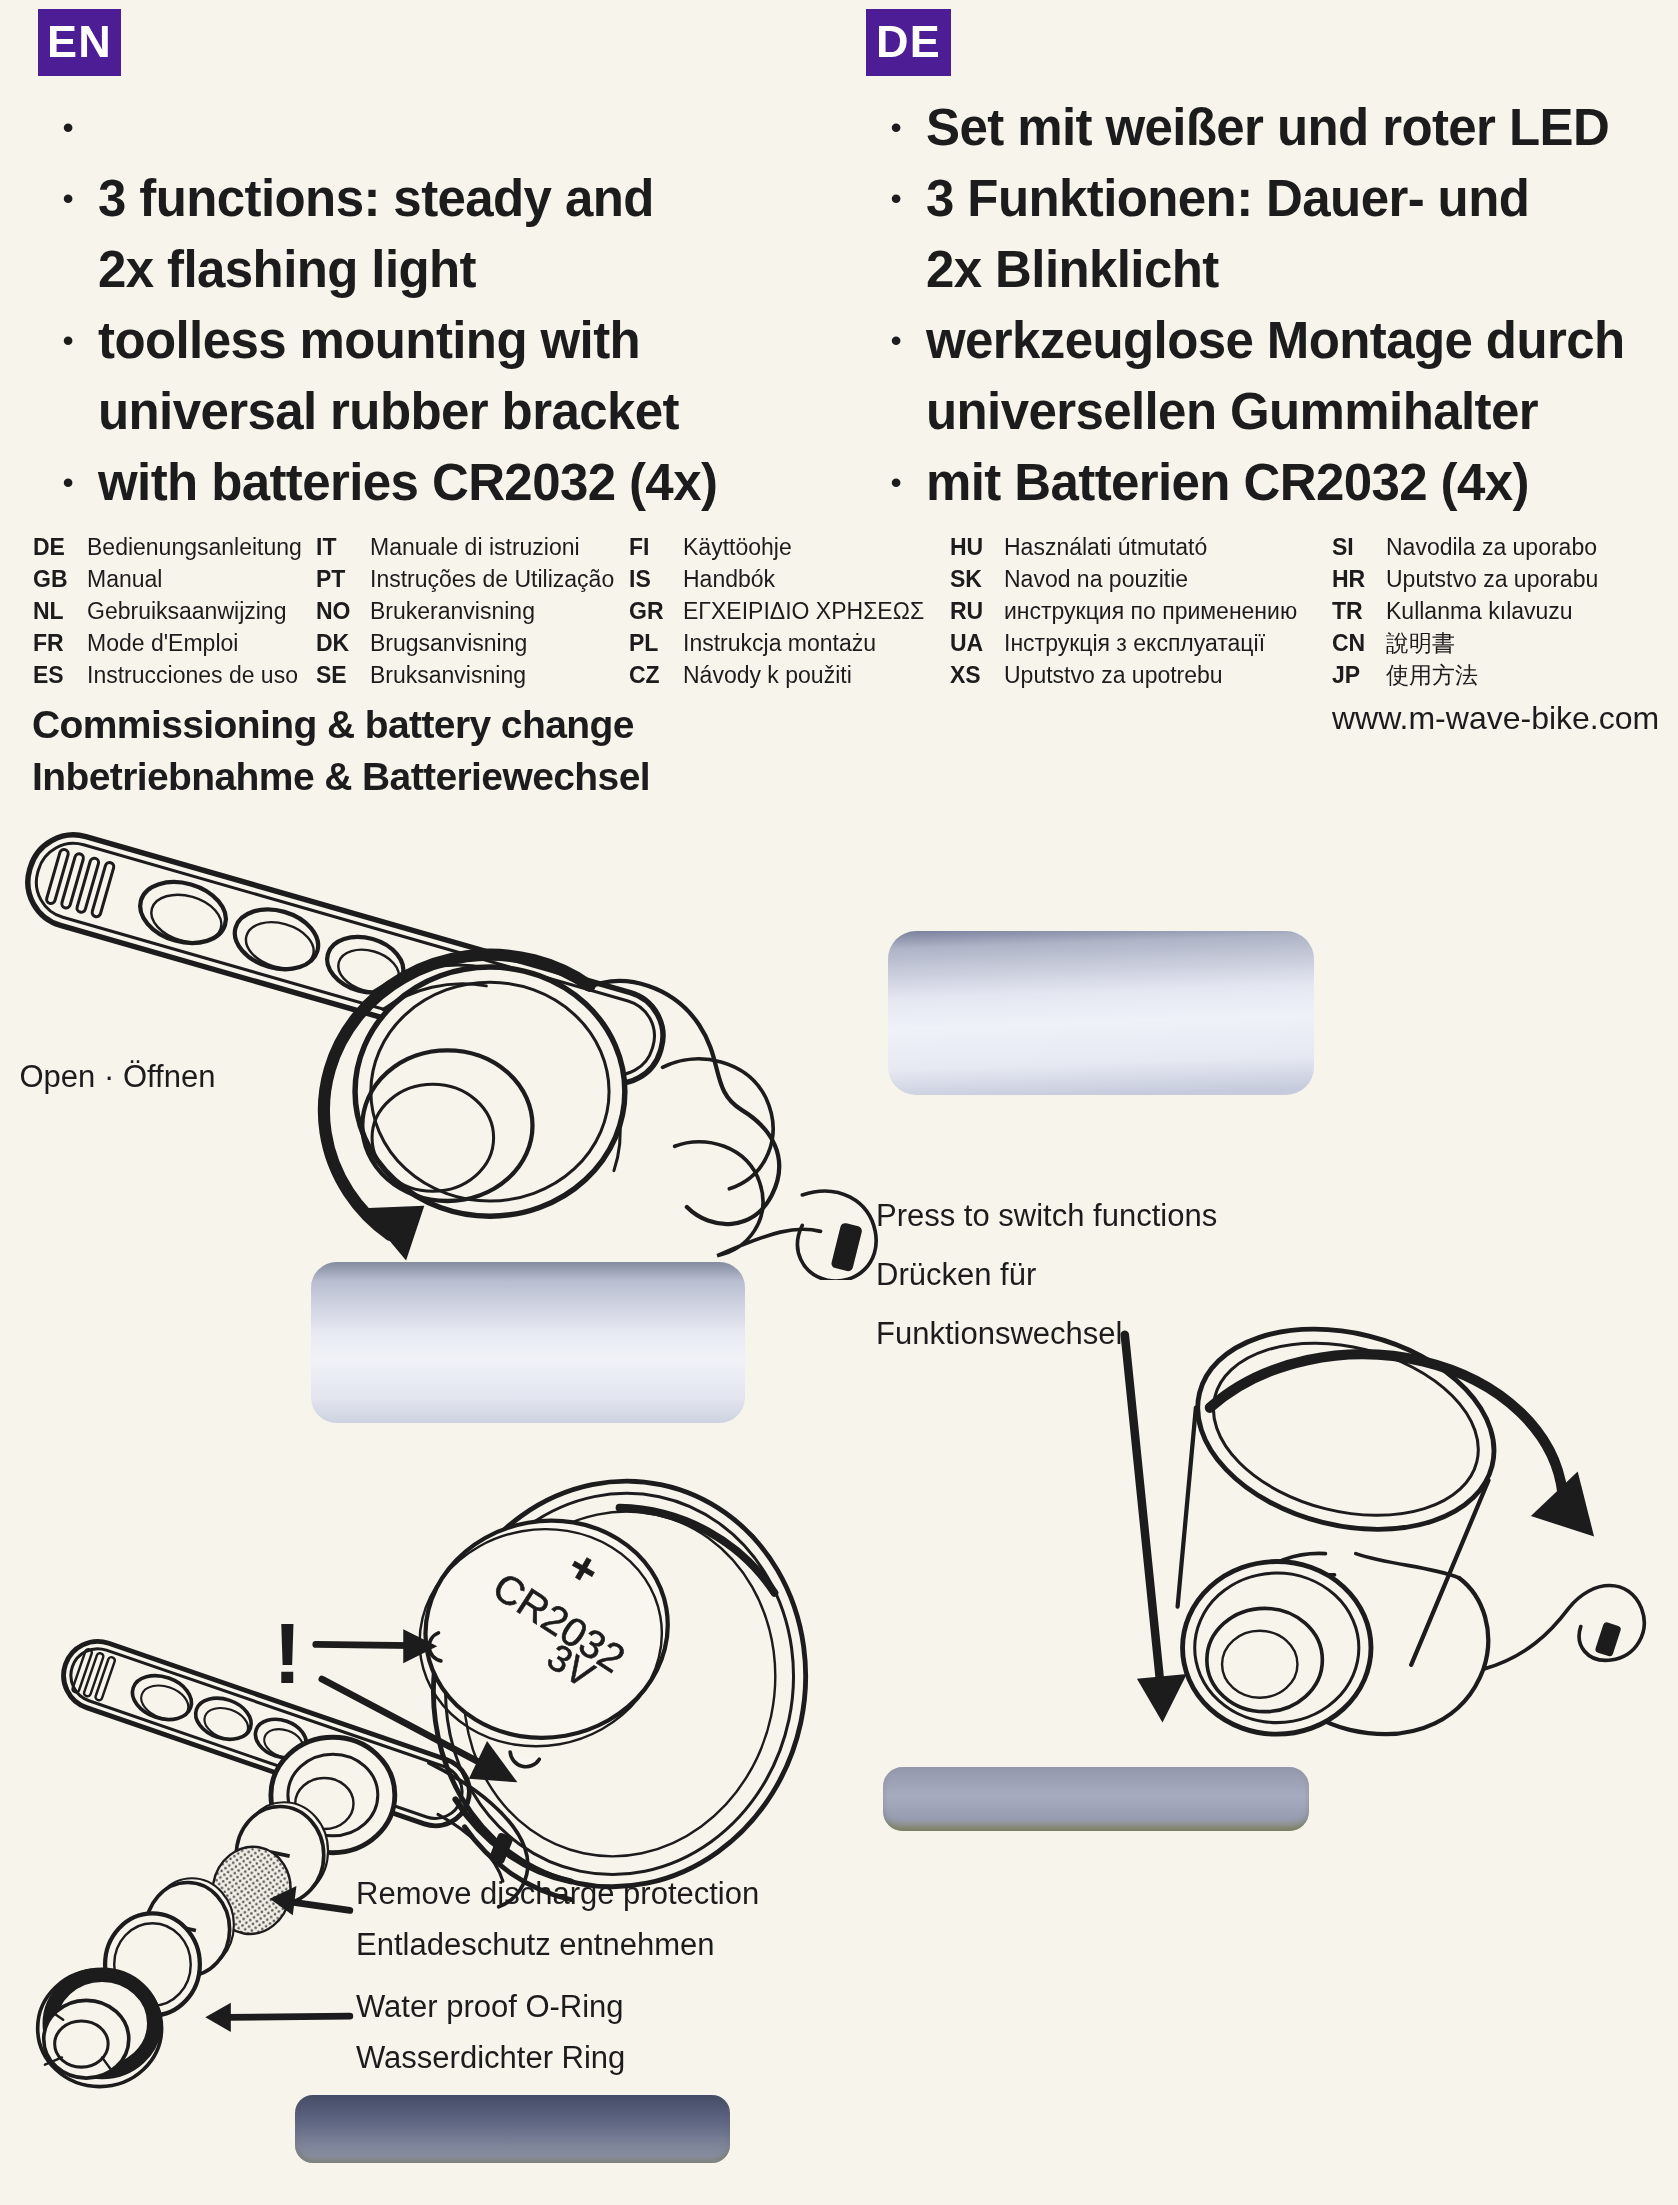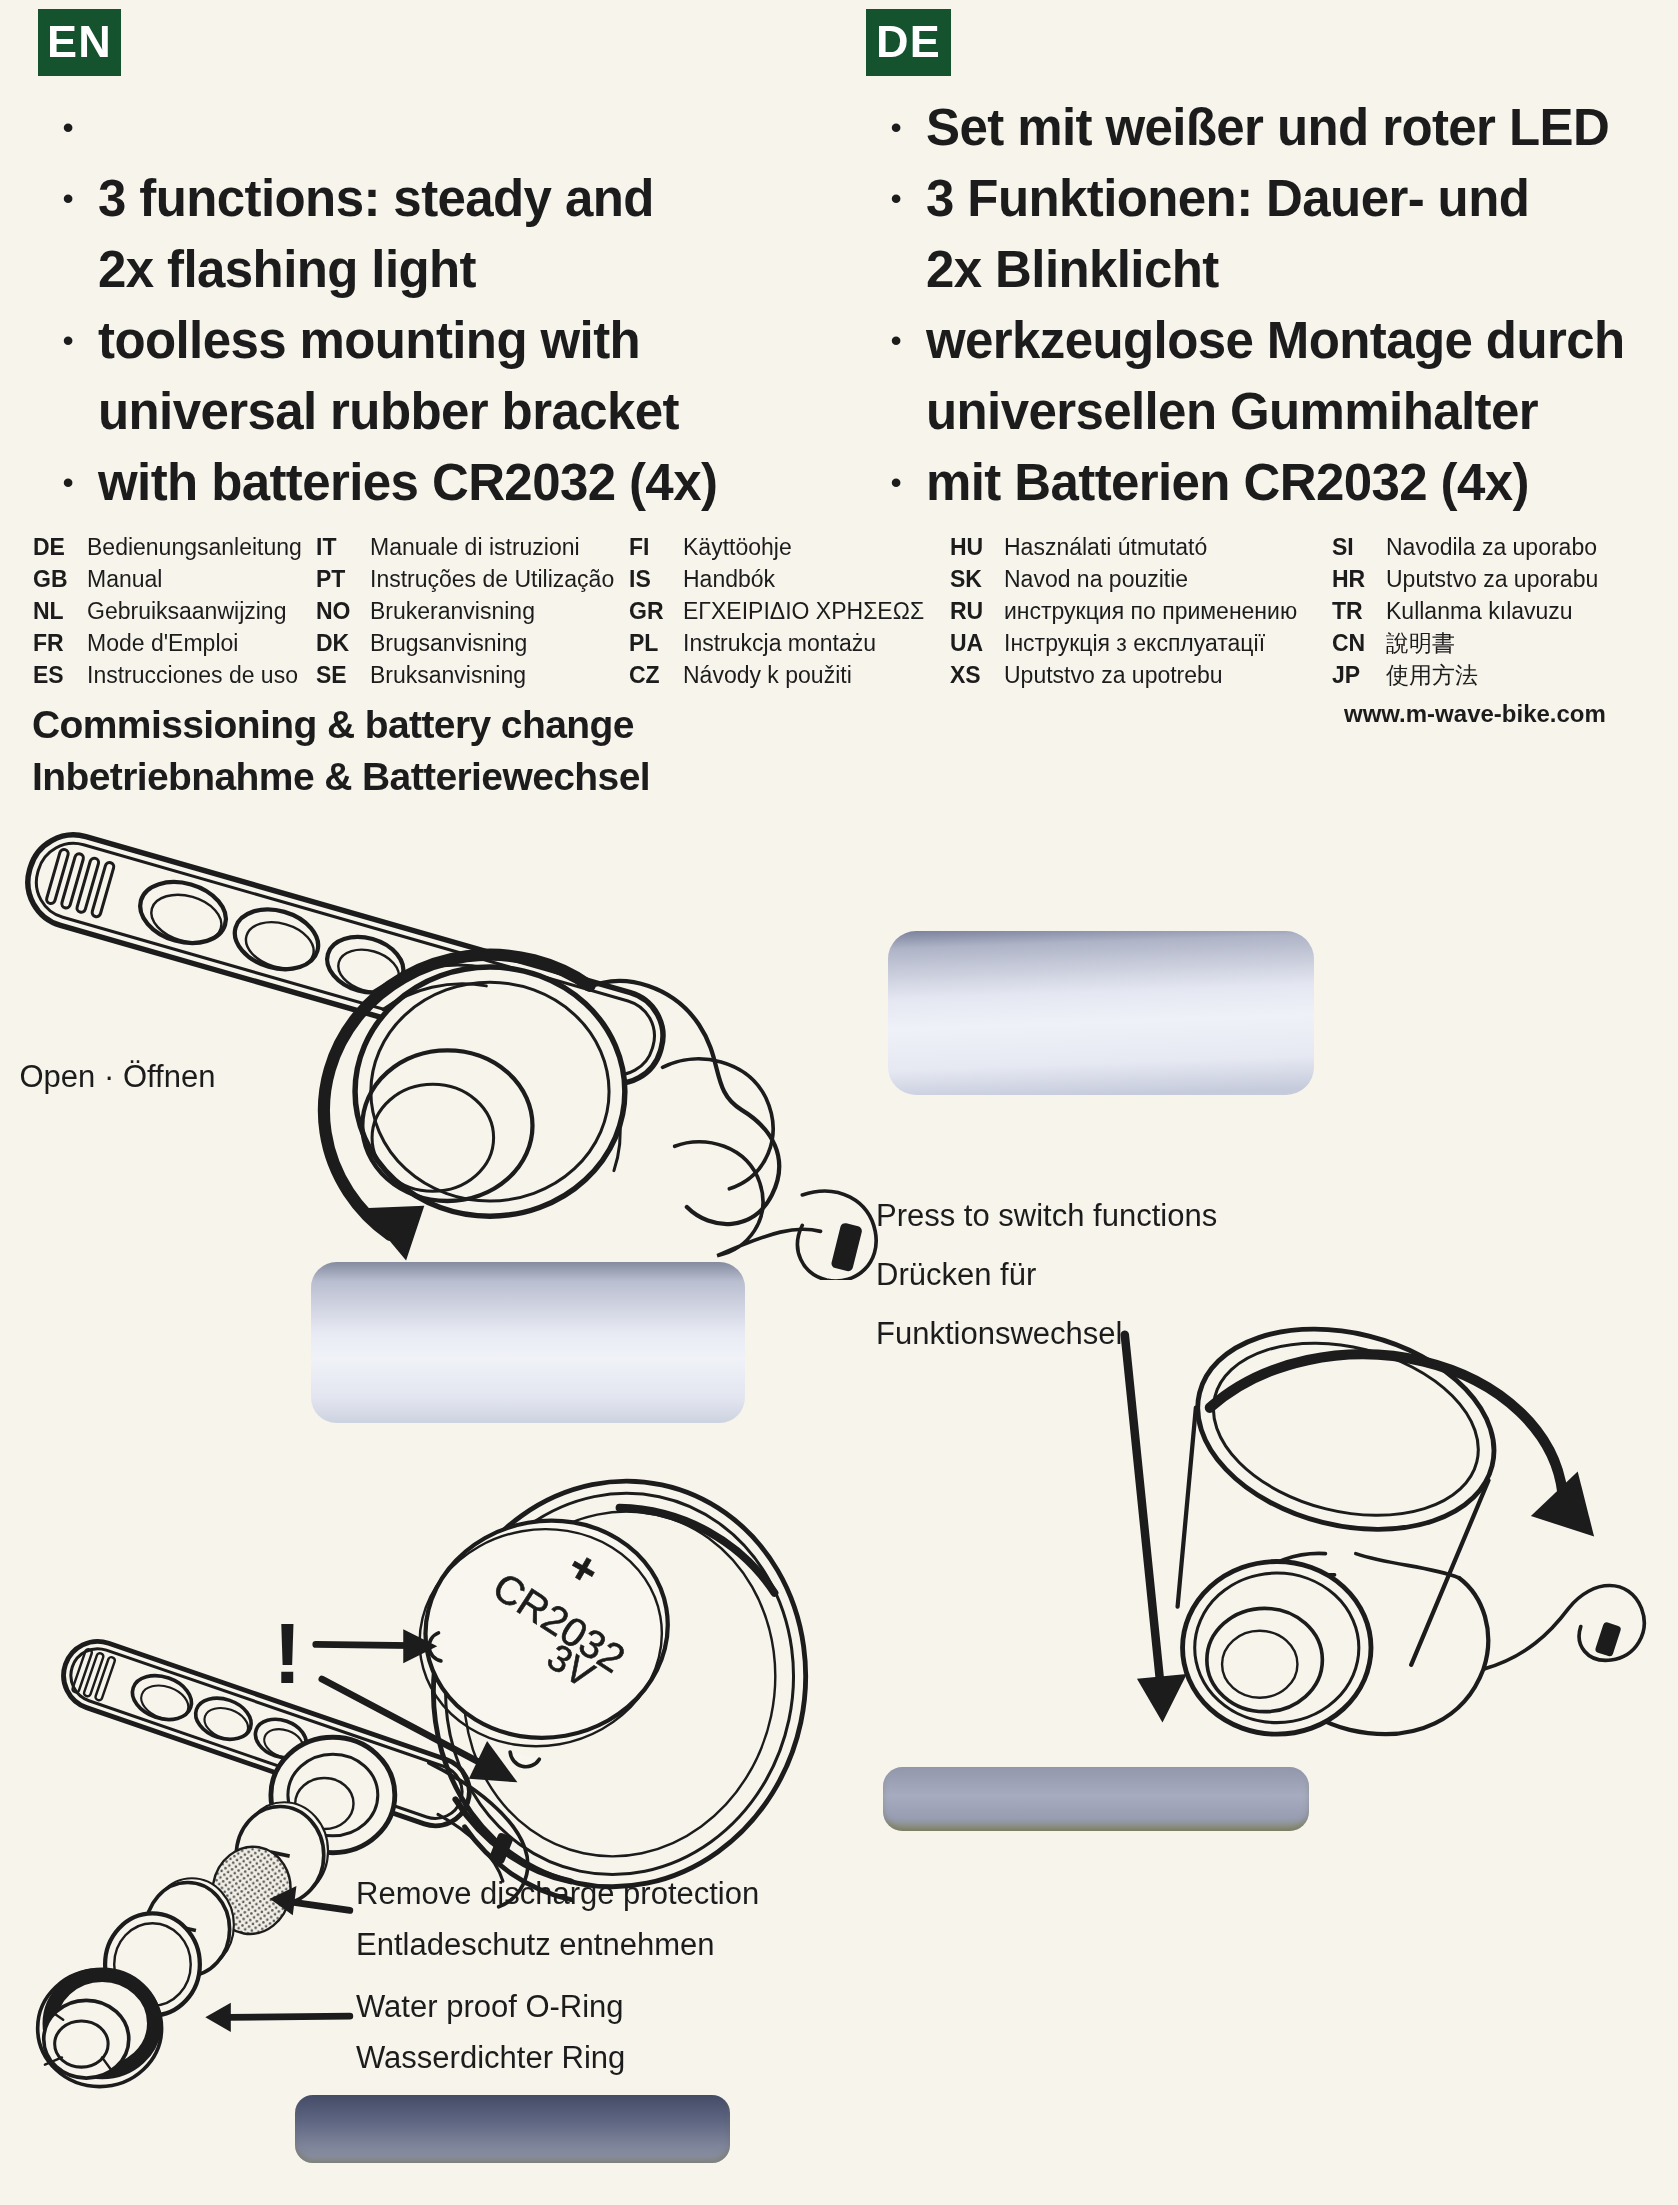--- a/index.html
+++ b/index.html
@@ -1,32 +1,32 @@
 <!DOCTYPE html>
 <html style="font-size:9.7px"><head>
 <meta charset="utf-8">
 <style>
   html,body{margin:0;padding:0;background:#dedbd2;}
   .page{position:relative;width:1678px;height:2205px;background:#f7f4ec;overflow:hidden;
         font-family:"Liberation Sans","DejaVu Sans",sans-serif;color:#1c1c1c;}
   .abs{position:absolute;}
   
-  .badge{display:flex;align-items:center;justify-content:center;background:#14532d;color:#fff;
+  .badge{display:flex;align-items:center;justify-content:center;background:#4c1d95;color:#fff;
          font-size:45px;font-weight:700;letter-spacing:1.2px;}
   
   .bullet-list{display:flex;flex-direction:column;}
   .bullet{display:flex;flex-direction:row;}
   .marker{width:60px;font-size:32px;line-height:71px;text-align:center;flex:0 0 60px;}
   .blines{font-size:51px;line-height:71px;font-weight:700;letter-spacing:-0.6px;}
   
   .lang-col{display:flex;flex-direction:column;}
   .lang-row{display:flex;flex-direction:row;font-size:23px;line-height:32px;}
   .code{font-weight:700;width:54px;flex:0 0 54px;}
   .lbl{white-space:nowrap;}
-  .website{font-weight:700;font-size:24px;margin-top:8.5px;margin-left:12px;}
+  .website{font-weight:400;font-size:32px;margin-top:8.5px;}
   
   .heading{font-size:39px;line-height:52px;font-weight:700;letter-spacing:-0.6px;}
   .annot{font-size:31px;line-height:49px;font-weight:400;}
   .annot.wide{line-height:59px;}
   
   .cutout{position:absolute;}
   .c1{border-radius:28px;background:linear-gradient(178deg,#79809a 0%,#aeb3c6 10%,#e4e7f1 38%,#eff1f8 55%,#e6e9f2 78%,#c6cbdc 96%);}
   .c2{border-radius:25.5px;background:linear-gradient(180deg,#848b9f 0%,#b9bed0 12%,#e9ebf4 45%,#f0f2f8 60%,#e2e5ef 85%,#cdd2e0 100%);}
   .c3{border-radius:19.5px;background:linear-gradient(180deg,#9297ac 0%,#a6abbf 45%,#989db2 80%,#8b8f7a 100%);
       box-shadow:inset 0 -4.9px 6px -1.8px rgba(108,108,70,.55);}

